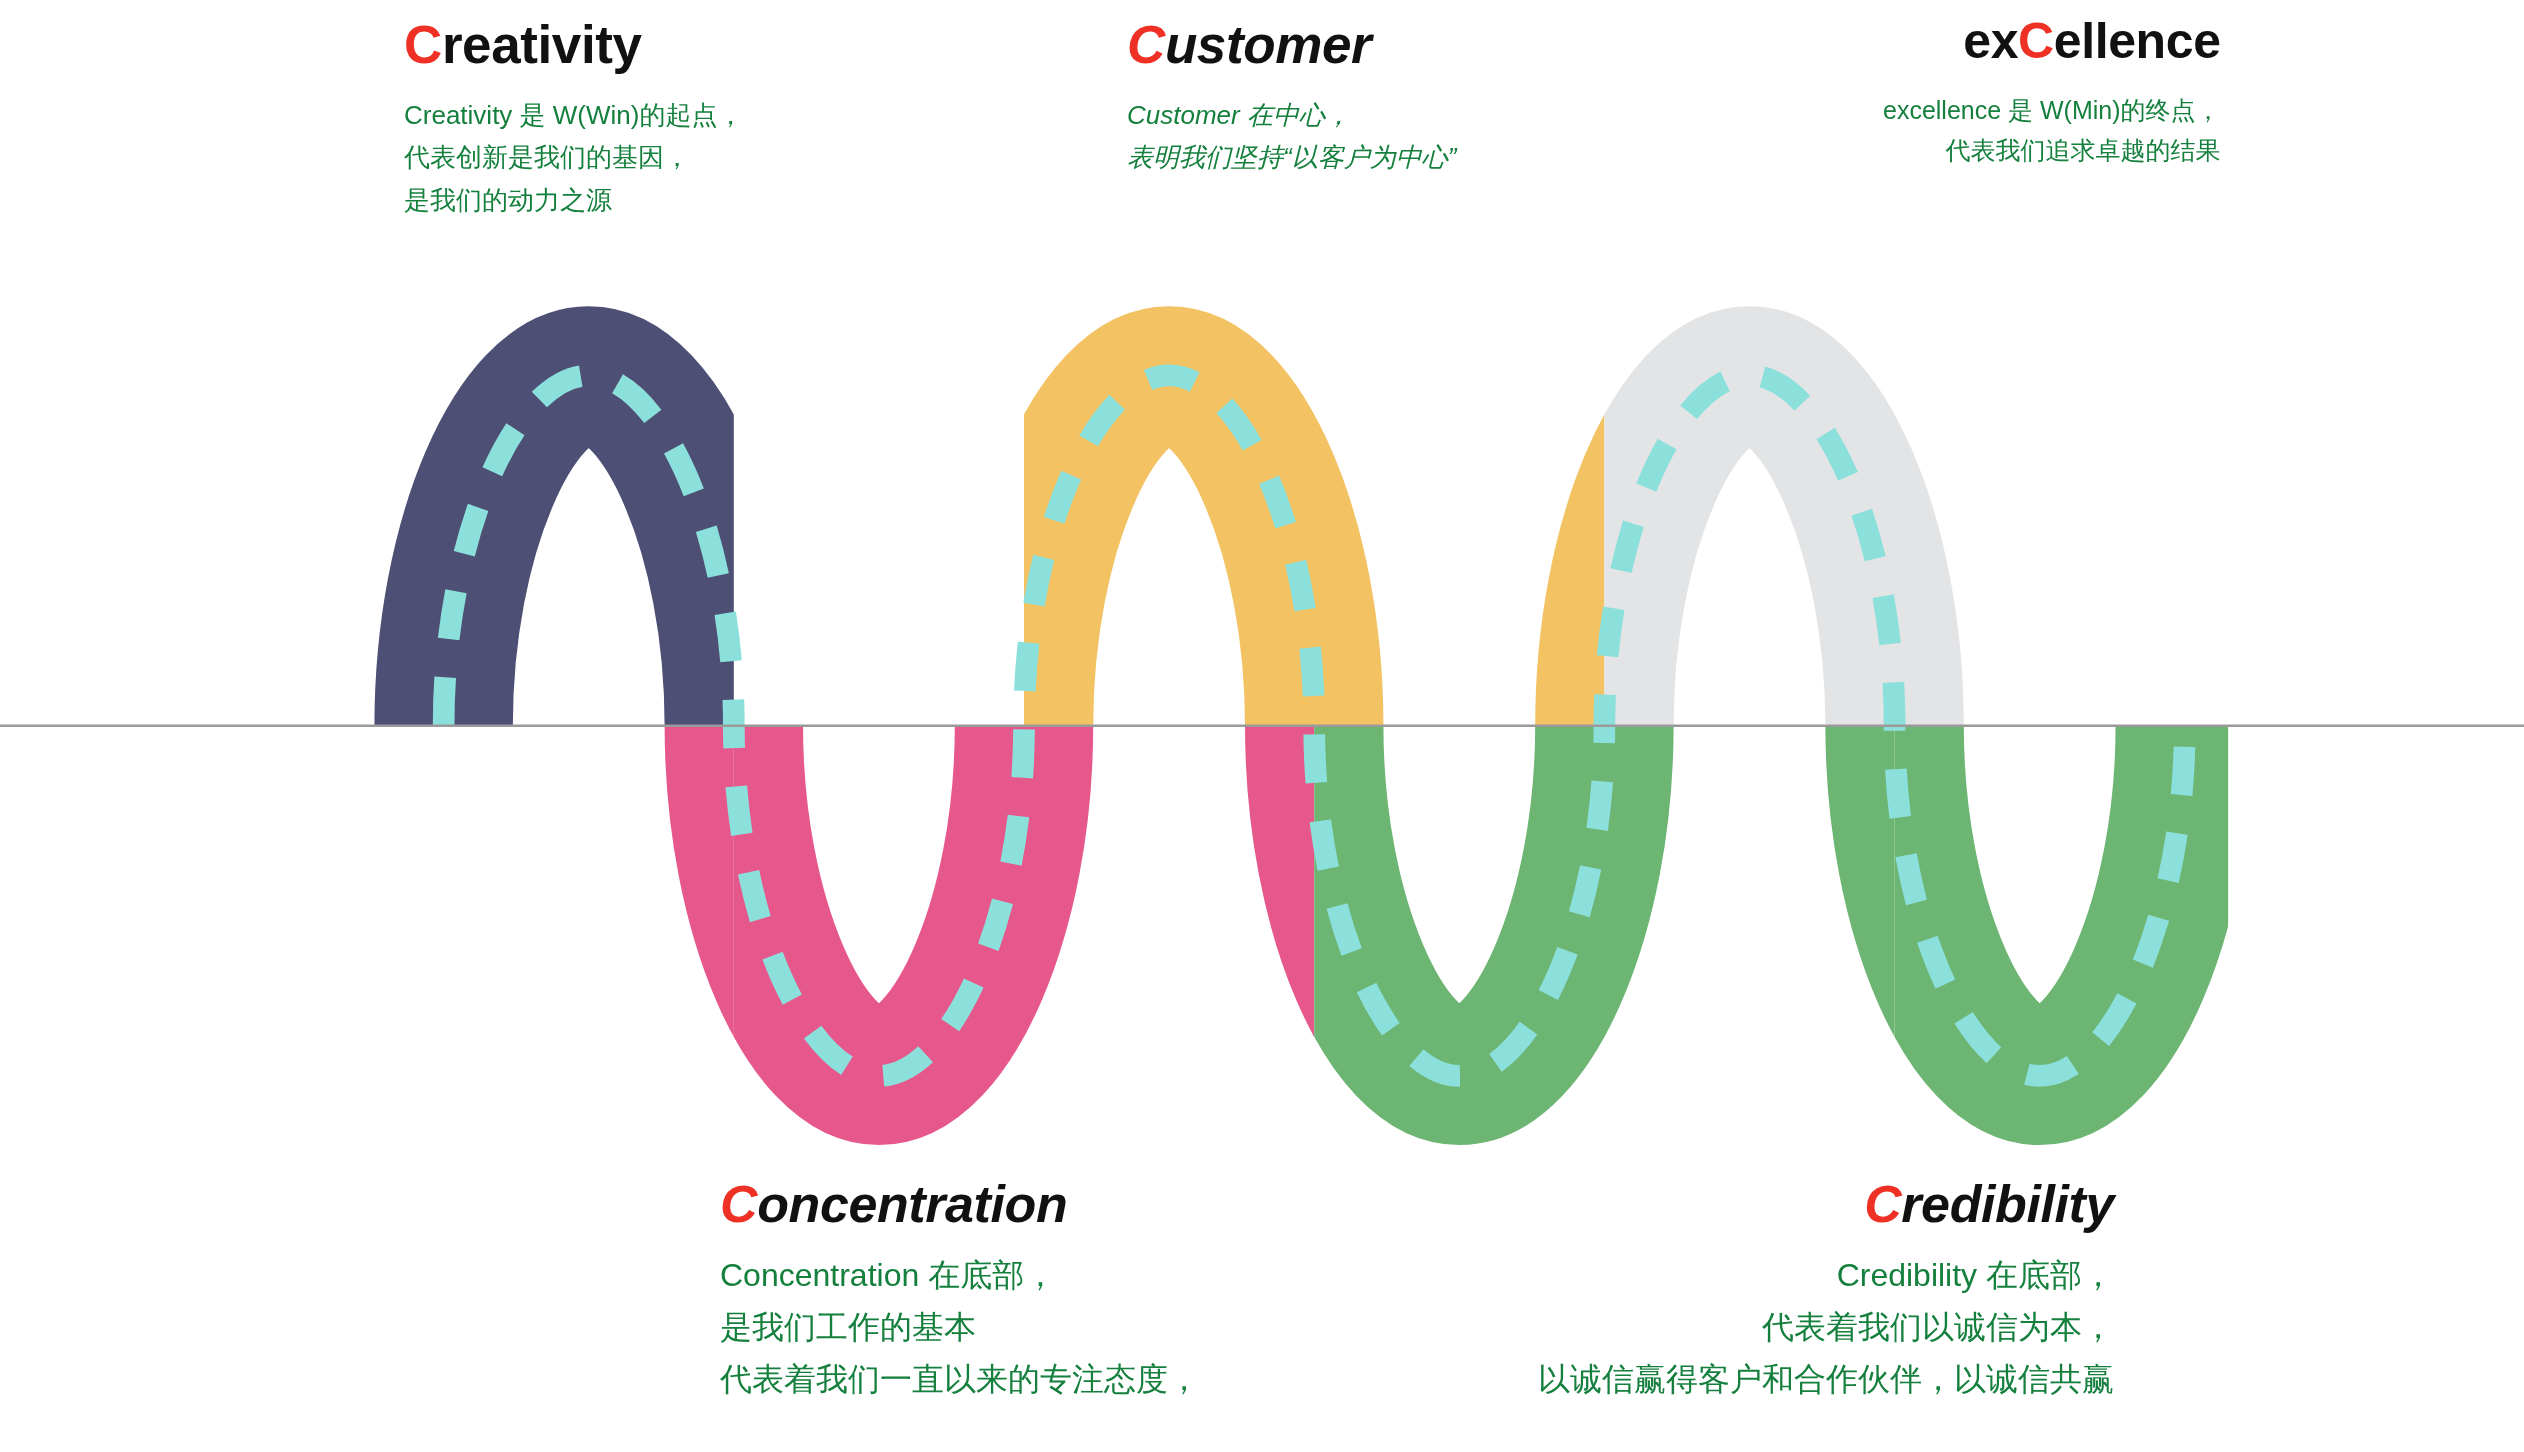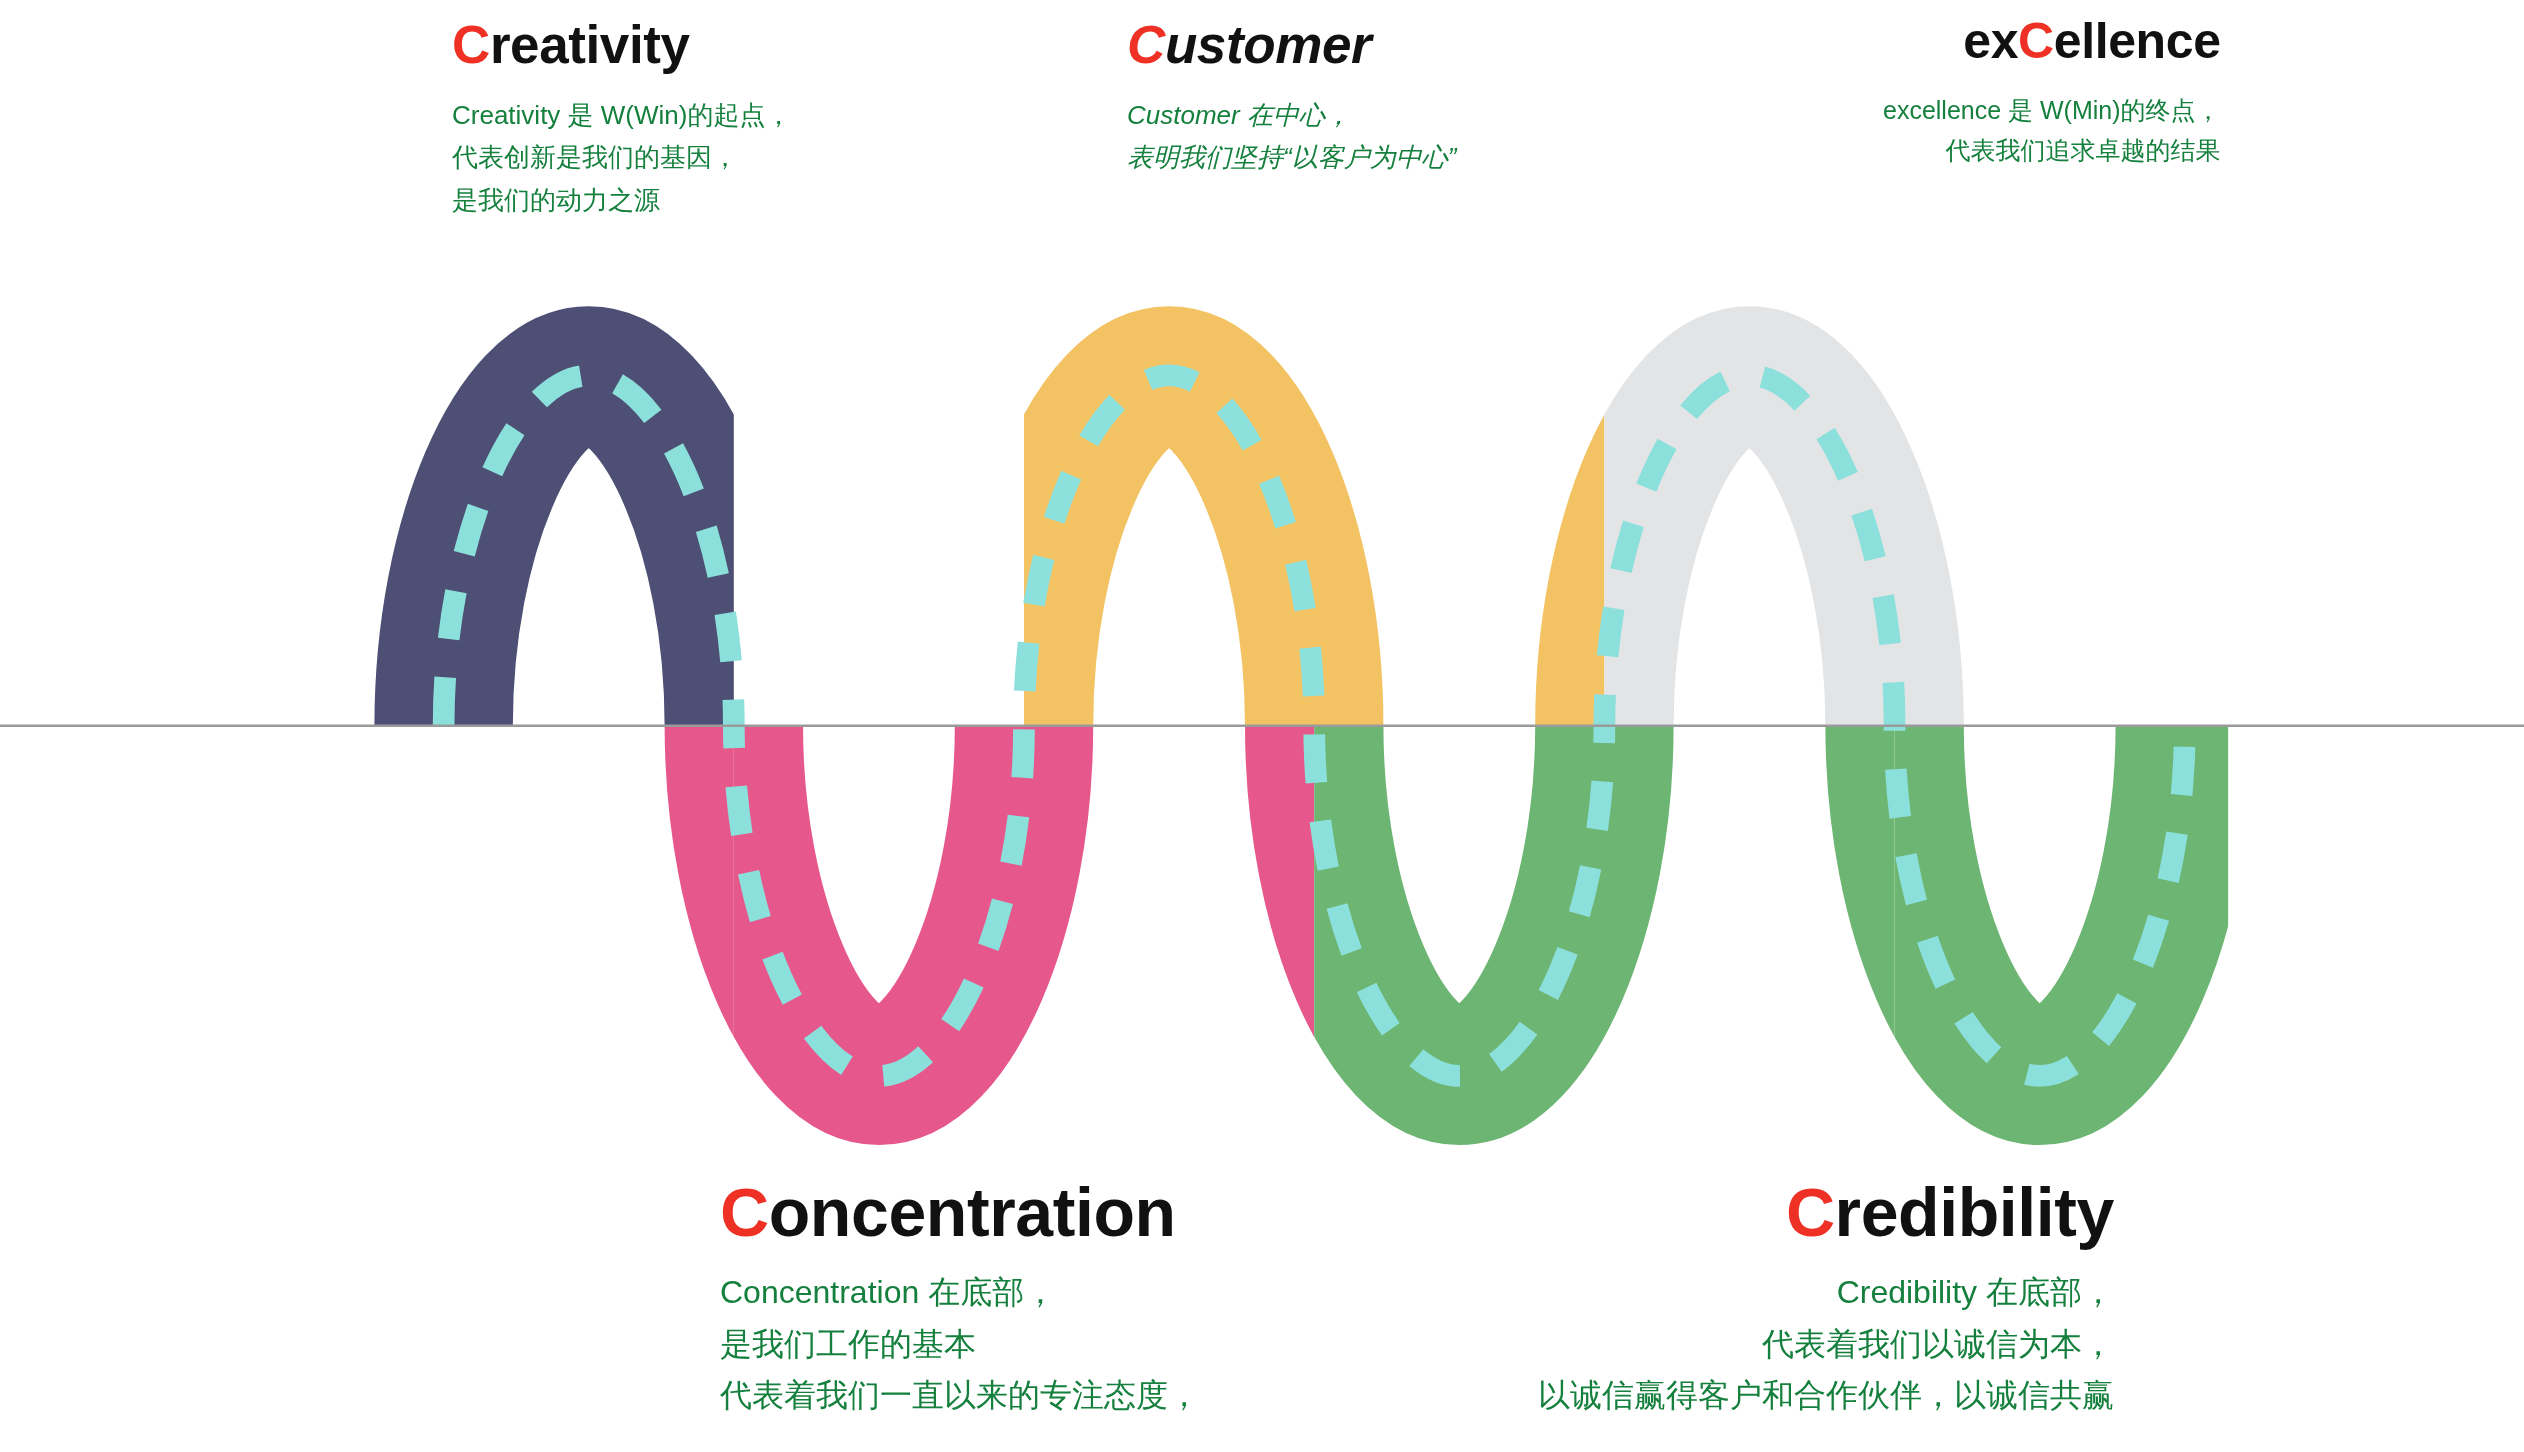--- a/index.html
+++ b/index.html
@@ -9,30 +9,30 @@
   .stage{position:absolute;left:0;top:0;width:2525px;height:1453px;background:#fff;}
 
   .block{position:absolute;}
   .title{font-size:53px;font-weight:700;letter-spacing:-0.4px;color:#111111;
          line-height:1.05;white-space:nowrap;margin:0 0 22px 0;}
   .title .hl{color:#EE3124;}
   .desc{font-size:26px;font-weight:400;color:#15803d;line-height:1.62;white-space:nowrap;}
   .desc div{white-space:nowrap;}
 
   
-  #blk-creativity{left:404px;top:16.7px;margin-left:48px;}
+  #blk-creativity{left:404px;top:16.7px;}
   #blk-customer  {left:1127px;top:16.7px;font-style:italic;}
   #blk-excellence{left:1883px;top:15px;text-align:right;}
   #blk-excellence .title{font-size:50px;}
   #blk-excellence .desc{font-size:25px;}
 
   
   #blk-concentration{left:720px;top:1177px;}
   #blk-credibility  {left:1538px;top:1177px;text-align:right;}
-  #blk-concentration .title, #blk-credibility .title{font-size:68px;margin-bottom:18.3px;}
+  #blk-concentration .title, #blk-credibility .title{font-size:52px;margin-bottom:18.3px;font-style:italic;}
   #blk-concentration .desc, #blk-credibility .desc{font-size:32px;}
 
   svg.wave{position:absolute;left:0;top:0;width:2525px;height:1453px;display:block;}
 </style>
 </head>
 <body>
 
 <div class="stage">
 
   <svg class="wave" viewBox="0 0 3028 1742" aria-hidden="true">

